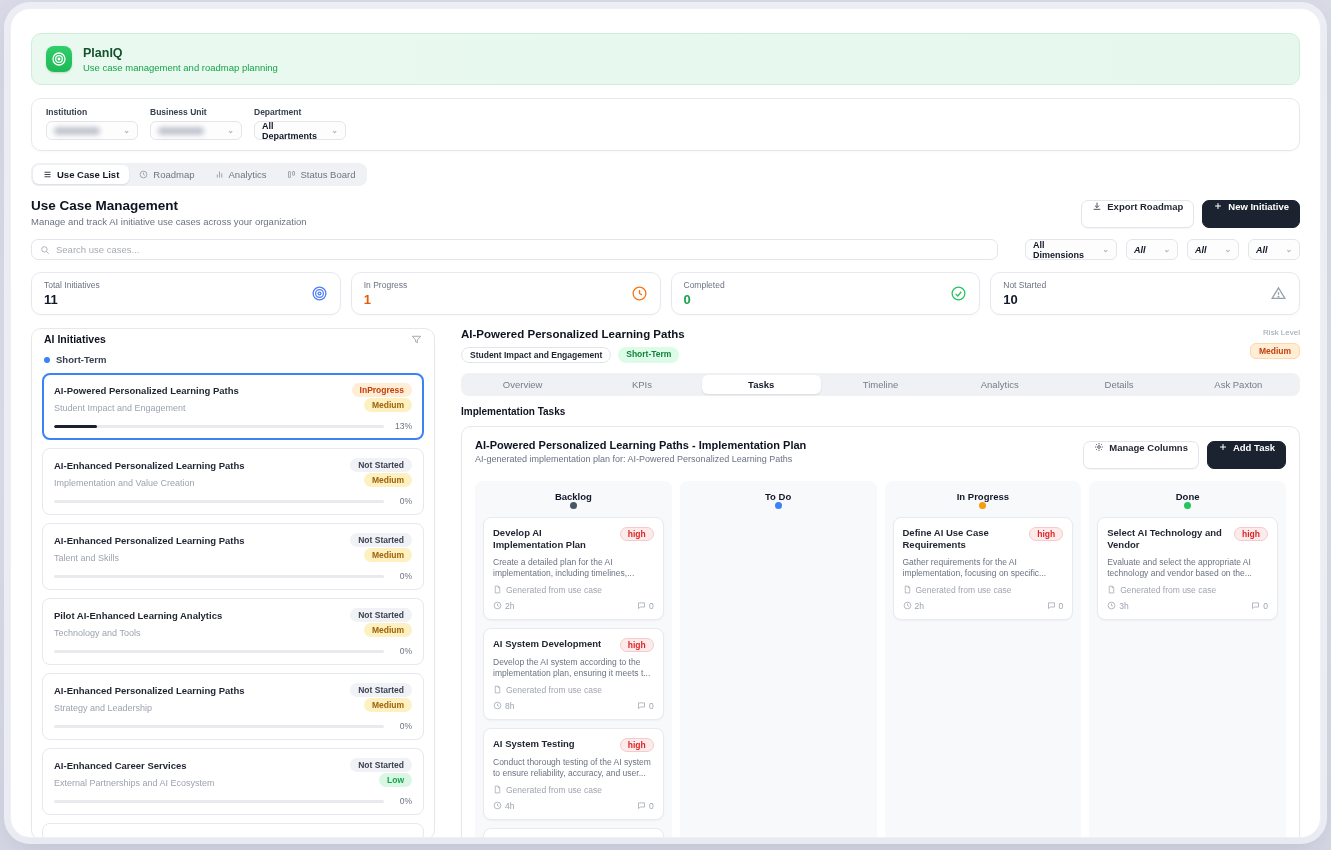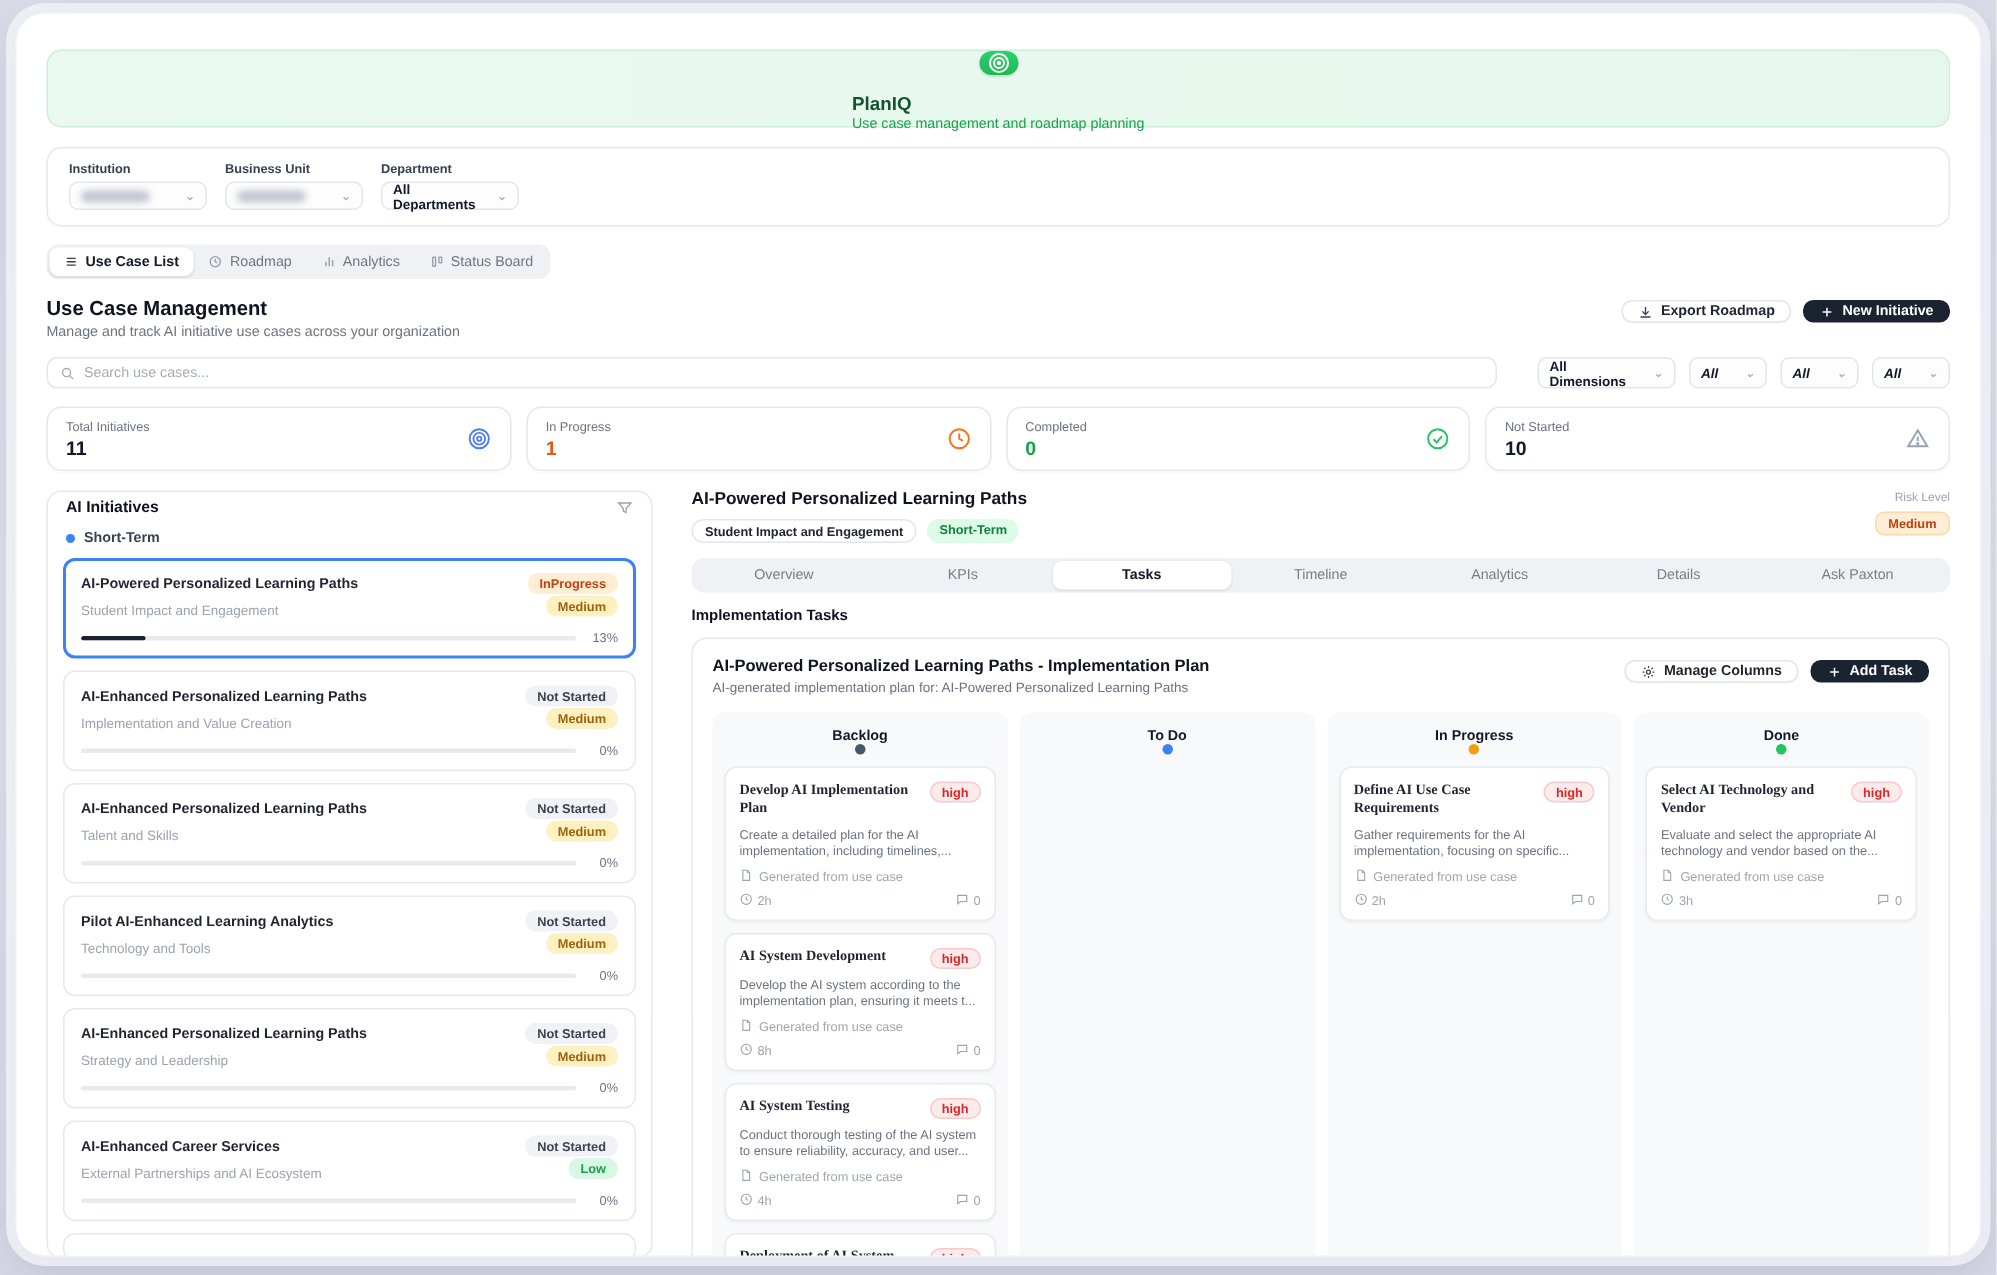--- a/index.html
+++ b/index.html
@@ -6,21 +6,21 @@
   html,body { width:1331px; height:850px; overflow:hidden; font-family:"Liberation Sans", sans-serif; }
   body { background:linear-gradient(180deg,#d9dbe7 0%,#dfe1ec 55%,#d6d8e5 100%); position:relative; }
 
   .window { position:absolute; left:10px; right:10px; top:8px; bottom:12px; background:#fff;
             border-radius:20px; border:1px solid #eef0f7; box-shadow:0 0 0 6px rgba(244,245,250,.75), 0 10px 30px rgba(70,75,110,.18);
             overflow:hidden; }
   .content { padding:24px 20px 0 20px; }
 
   
   .banner { height:52px; background:linear-gradient(90deg,#e9f9ef,#e6f8ed); border:1px solid #cdeeda;
-            border-radius:10px; display:flex; align-items:center; padding:0 14px; gap:11px; margin-bottom:13px;flex-direction:column; }
+            border-radius:10px; display:flex; align-items:center; padding:0 14px; gap:11px; margin-bottom:13px; }
   .app-icon { width:26px; height:26px; border-radius:8px; background:linear-gradient(180deg,#2fcf6b,#1db954);
               display:flex; align-items:center; justify-content:center; color:#fff; box-shadow:0 1px 2px rgba(0,0,0,.15); }
   .banner-title { font-size:12.5px; font-weight:bold; color:#14532d; line-height:1.3; }
   .banner-sub { font-size:9.5px; color:#16a34a; }
 
   
   .org-card { border:1px solid #e6e8ee; border-radius:10px; padding:8px 14px 10px; margin-bottom:12px;
               display:flex; gap:12px; box-shadow:0 1px 2px rgba(20,25,40,.03); }
   .org-field { display:flex; flex-direction:column; gap:4px; }
   .org-label { font-size:8.5px; font-weight:bold; color:#374151; }
@@ -37,21 +37,21 @@
              border-radius:6px; cursor:pointer; white-space:nowrap; }
   .seg-tab .ticon { color:#9aa0ab; display:flex; }
   .seg-tab.active { background:#fff; color:#111827; font-weight:bold; box-shadow:0 1px 2px rgba(20,25,40,.10); }
   .seg-tab.active .ticon { color:#374151; }
 
   
   .page-head { display:flex; justify-content:space-between; align-items:flex-start; margin-bottom:11px; }
   .page-title { font-size:13.5px; font-weight:bold; color:#0f1320; margin-bottom:3px; }
   .page-sub { font-size:9.5px; color:#6b7280; }
   .head-actions { display:flex; gap:8px; margin-top:2px; }
-  .btn { height:15px; display:inline-flex; align-items:center; gap:5px; padding:0 10px; border-radius:7px;
+  .btn { height:28px; display:inline-flex; gap:5px; padding:0 10px; border-radius:7px;
          font-size:9.5px; font-weight:bold; cursor:pointer; white-space:nowrap; }
   .btn-light { border:1px solid #e3e5eb; background:#fff; color:#1f2430; box-shadow:0 1px 1px rgba(20,25,40,.04); }
   .btn-dark { background:#1c2330; color:#fff; border:1px solid #1c2330; }
 
   
   .search-row { display:flex; gap:9px; margin-bottom:12px; }
   .search-box { flex:1; height:21px; border:1px solid #e3e5eb; border-radius:7px; display:flex; align-items:center;
                 padding:0 8px; gap:6px; color:#9ca3af; }
   .search-box input { border:none; outline:none; flex:1; font-size:9.5px; color:#374151; font-family:inherit; background:transparent; }
   .search-box input::placeholder { color:#a6abb5; }
@@ -113,21 +113,21 @@
   .board-title { font-size:11px; font-weight:bold; color:#0f1320; margin-bottom:3px; }
   .board-sub { font-size:9px; color:#6b7280; }
   .kanban { display:flex; gap:8px; align-items:flex-start; }
   .kcol { flex:1; background:#f8f9fb; border-radius:8px; padding:8px; min-height:392px; }
   .kcol-head { display:flex; justify-content:space-between; align-items:center; padding:2px 2px 8px;flex-direction:column; }
   .kcol-name { font-size:9.5px; font-weight:bold; color:#111827; }
   .kdot { width:7px; height:7px; border-radius:50%; }
   .task { background:#fff; border:1px solid #e9eaee; border-radius:8px; padding:9px 9px 8px; margin-bottom:8px;
           box-shadow:0 1px 2px rgba(20,25,40,.04); cursor:pointer; }
   .task-top { display:flex; justify-content:space-between; align-items:flex-start; gap:6px; margin-bottom:5px; }
-  .task-title { font-size:9.5px; font-weight:bold; color:#1f2430; line-height:1.3;font-family:Liberation Serif, serif; }
+  .task-title { font-size:9.5px; font-weight:bold; color:#1f2430; line-height:1.3; }
   .b-high { background:#fdeaea; border:1px solid #f6caca; color:#dc2626; padding:1px 7px; }
   .task-desc { font-size:8.5px; color:#6b7280; line-height:1.3; display:-webkit-box; -webkit-line-clamp:2;
                -webkit-box-orient:vertical; overflow:hidden; margin-bottom:6px; }
   .task-src { display:flex; align-items:center; gap:4px; font-size:8.5px; color:#a0a5ae; margin-bottom:6px; }
   .task-foot { display:flex; justify-content:space-between; align-items:center; font-size:8.5px; color:#9ca3af; }
   .foot-item { display:flex; align-items:center; gap:3px; }
   .ic { display:inline-flex; }
 </style>
 </head>
 <body>

